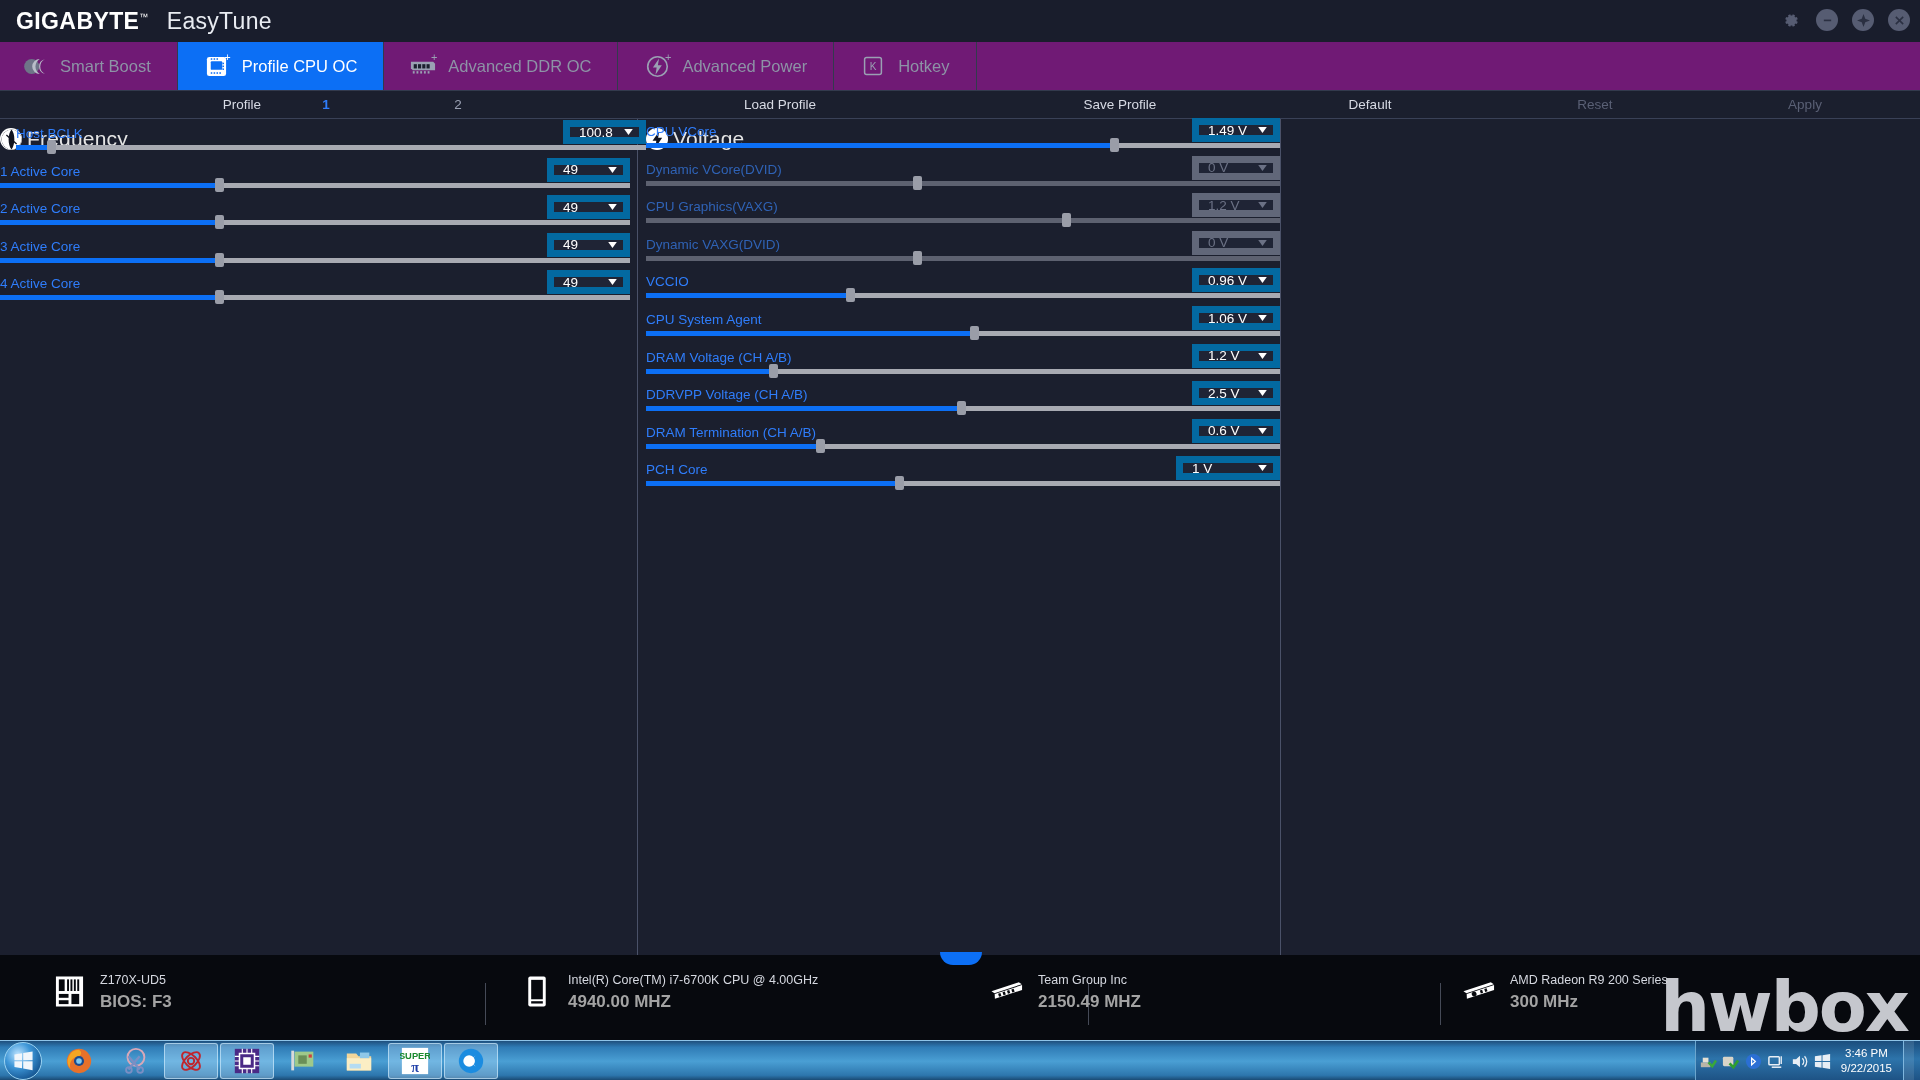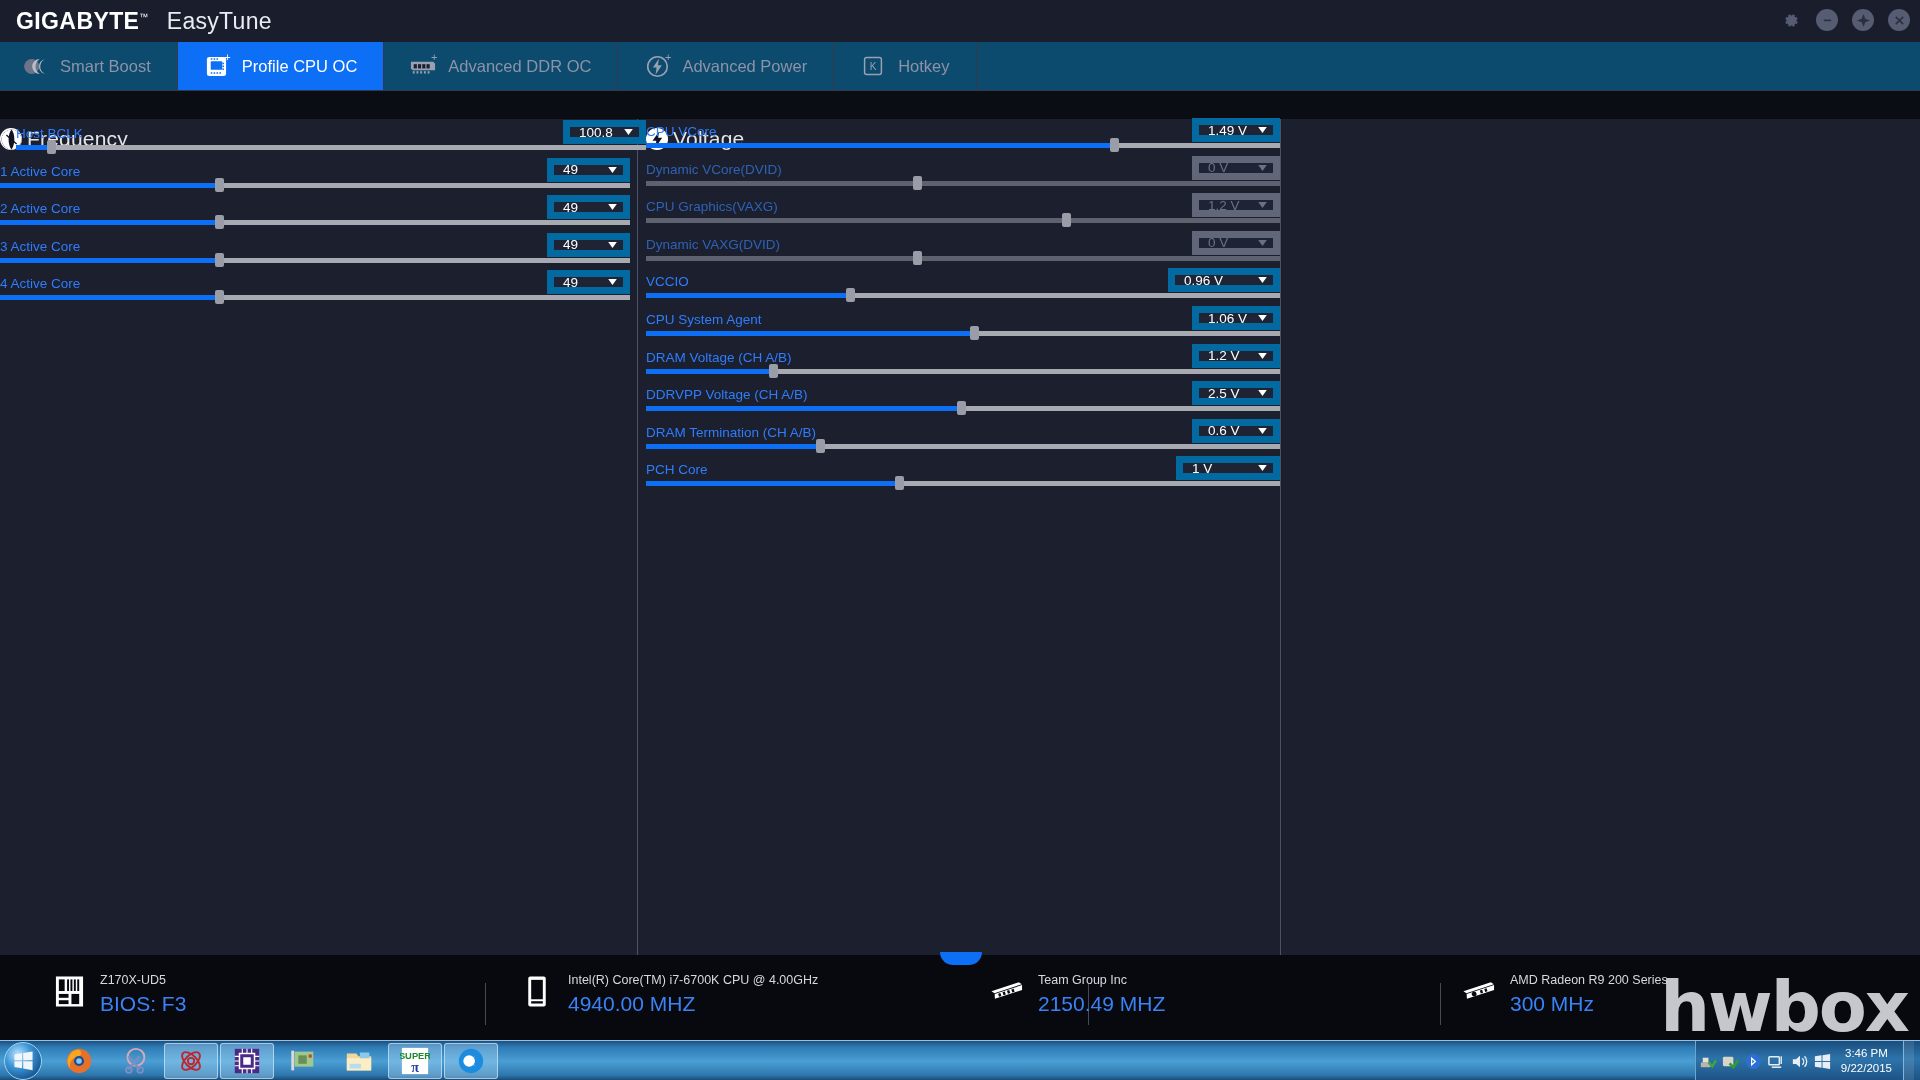--- a/index.html
+++ b/index.html
@@ -32,21 +32,21 @@
     width:22px; height:22px; border-radius:50%;
     background:#565c72; display:flex; align-items:center;
     justify-content:center; cursor:pointer;
   }
   .winbtn.flat { background:transparent; }
   .winbtn svg { display:block; }
 
   
   .tabbar {
     position:absolute; left:0; top:42px; width:1920px; height:49px;
-    background:#0c4a6e; display:flex;
+    background:#701a75; display:flex;
     border-bottom:1px solid #333a4d;
   }
   .tab {
     position:relative; display:flex; align-items:center;
     padding:0 26px; cursor:pointer;
     border-right:1px solid #333a4d;
     color:#8d93a6; font-size:16.5px; font-weight:300;
   }
   .tab:first-child { padding-left:22px; }
   .tab.active { background:#0c6ff5; color:#ffffff; }
@@ -152,22 +152,22 @@
   .stat {
     position:absolute; top:16px; display:flex; align-items:flex-start;
   }
   .stat-ico {
     width:34px; height:40px; margin-right:14px; flex:0 0 auto;
     display:flex; align-items:center; justify-content:center;
   }
   .stat-txt { padding-top:2px; }
   .stat-sub { font-size:12.5px; color:#d5d8e0; white-space:nowrap; }
   .stat-main {
-    font-size:21px; color:#3b82f6; margin-top:5px;
-    font-weight:400; white-space:nowrap;
+    font-size:17px; color:#a3a3a3; margin-top:5px;
+    font-weight:700; white-space:nowrap;
   }
   .stat-sep {
     position:absolute; top:28px; width:1px; height:42px; background:#454a57;
   }
   .hwbox {
     position:absolute; right:12px; bottom:-2px;
     font-size:70px; font-weight:bold; color:#d6d8de;
     letter-spacing:-2px; line-height:1; opacity:0.92;
     font-family:"DejaVu Sans", sans-serif;
   }
@@ -325,20 +325,30 @@
       <span class="tab-ico">
         <svg width="22" height="22" viewBox="0 0 22 22">
           <rect x="2.6" y="2.6" width="16.8" height="16.8" rx="2" fill="none" stroke="#9aa0b3" stroke-width="1.5"></rect>
           <text x="11" y="15.4" font-family="Liberation Sans, sans-serif" font-size="10" fill="#9aa0b3" text-anchor="middle">K</text>
         </svg>
       </span>
       <span class="tab-label">Hotkey</span>
     </div>
   </div>
 
+  <div class="toolbar">
+    <div class="tb-item static" style="left:200px;width:84px;">Profile</div>
+    <div class="tb-item sel" style="left:296px;width:60px;">1</div>
+    <div class="tb-item num" style="left:428px;width:60px;">2</div>
+    <div class="tb-item" style="left:700px;width:160px;">Load Profile</div>
+    <div class="tb-item" style="left:1040px;width:160px;">Save Profile</div>
+    <div class="tb-item" style="left:1305px;width:130px;">Default</div>
+    <div class="tb-item dim" style="left:1540px;width:110px;">Reset</div>
+    <div class="tb-item dim" style="left:1750px;width:110px;">Apply</div>
+  </div>
 
   <div class="body">
 
     <div class="vdiv" style="left:637px;"></div>
     <div class="vdiv" style="left:1280px;"></div>
 
     <div class="panel" id="freq-panel" style="left:0;width:630px;">
       <div class="panel-head">
         <span class="panel-badge">
           <svg width="21" height="21" viewBox="0 0 22 22">
@@ -501,21 +511,21 @@
                 </svg>
               </span>
             </div>
             <div class="slider" style="top:14px;width:634px;">
               <div class="track dark"></div>
               <div class="thumb" style="left:42.8%;"></div>
             </div>
           </div>
           <div class="row" style="position: absolute; left: 8px; top: 155.4px; width: 634px; height: 37.6px;">
             <div class="row-label">VCCIO</div>
-            <div class="combo" style="top:-6px;width:112px;">
+            <div class="combo" style="top:-6px;width:88px;">
               <span class="combo-val">0.96 V</span>
               <span class="combo-arrow">
                 <svg width="9" height="6" viewBox="0 0 10 7">
                   <path d="M0 0h10L5 7z" fill="#ffffff"></path>
                 </svg>
               </span>
             </div>
             <div class="slider" style="top:14px;width:634px;">
               <div class="track"></div>
               <div class="fill" style="width:32.2%;"></div>

